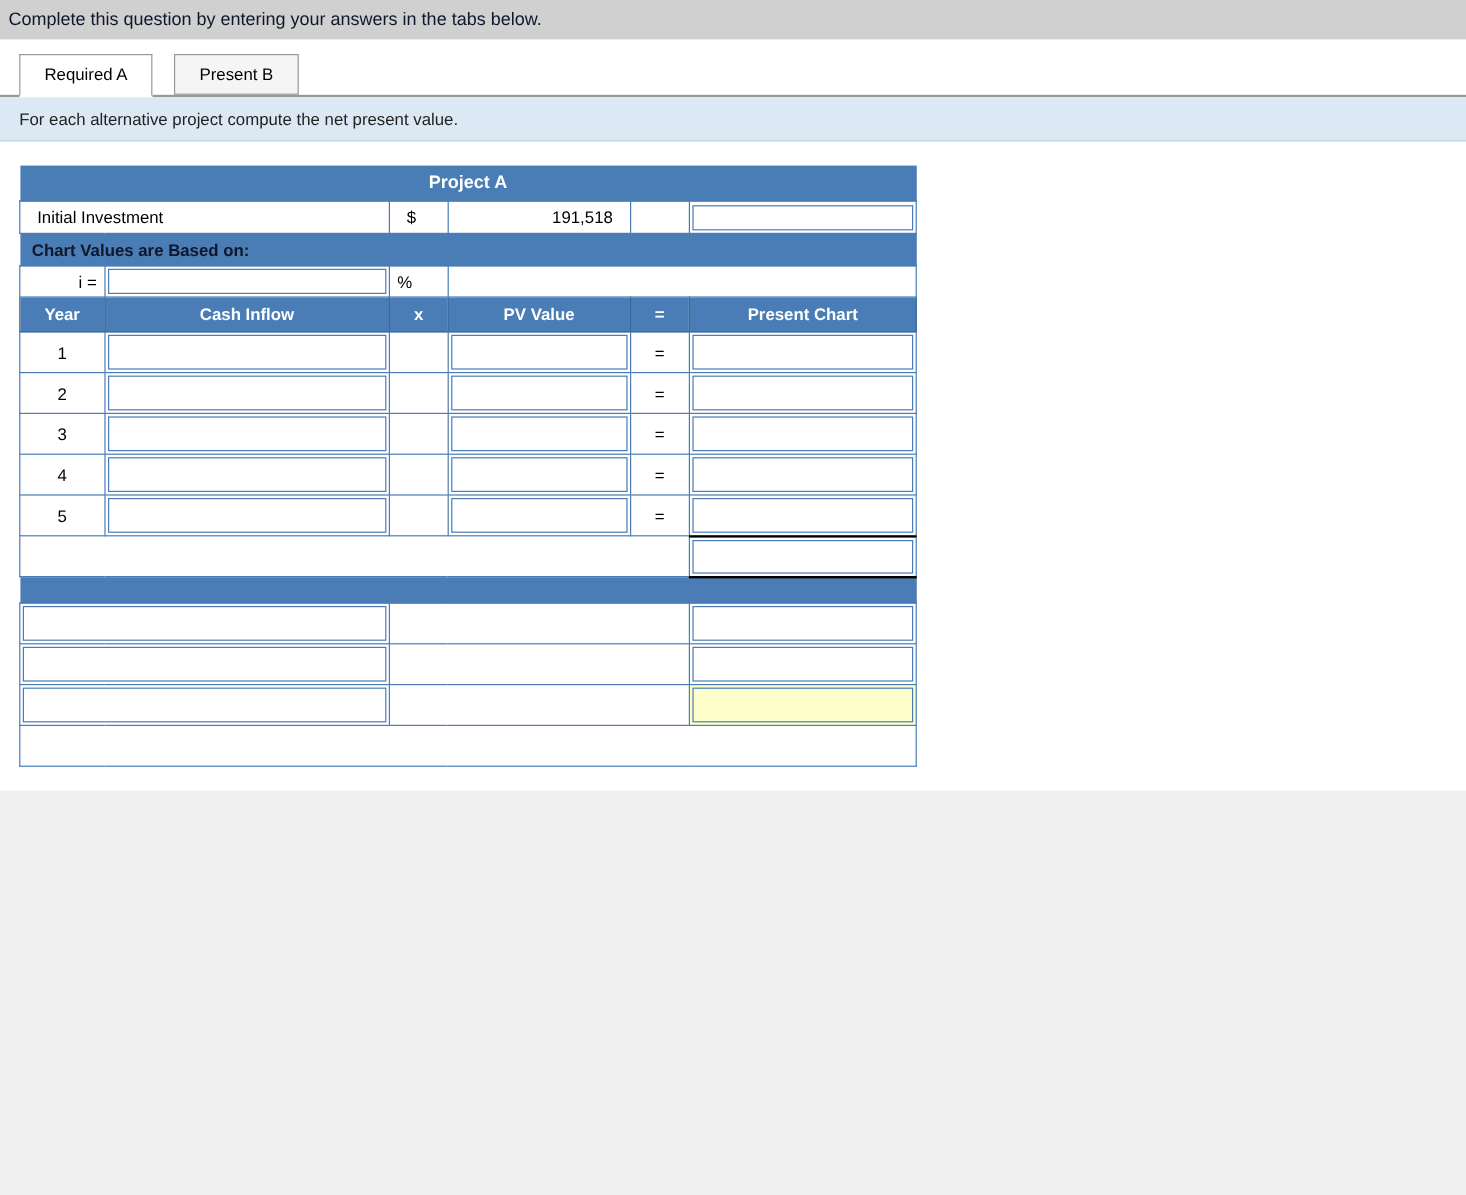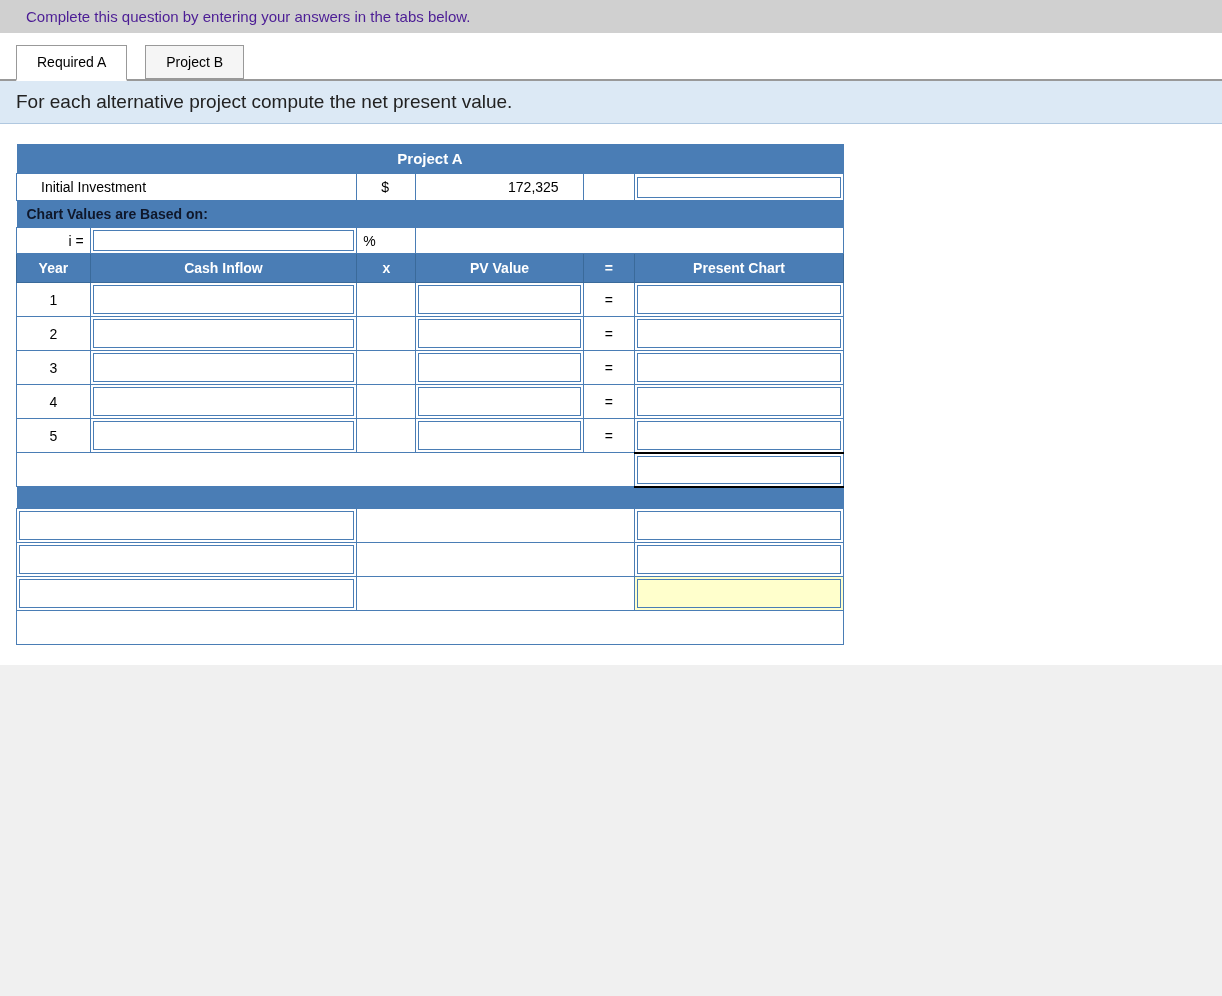--- a/index.html
+++ b/index.html
@@ -4,23 +4,23 @@
   <style>
     * { box-sizing: border-box; margin: 0; padding: 0; }
     body {
       font-family: Arial, sans-serif;
       font-size: 14px;
       background: #f0f0f0;
     }
 
     .top-bar {
       background: #d0d0d0;
-      padding: 8px 26px;
+      padding: 8px 7px;
       font-size: 15px;
-      color: #4c1d95;
+      color: #0f172a;
     }
 
     .tabs-container {
       background: #fff;
       padding: 12px 16px 0 16px;
       border-bottom: 2px solid #999;
       display: flex;
       gap: 16px;
     }
 
@@ -36,47 +36,47 @@
     .tab.active {
       background: #fff;
       border-bottom: 2px solid #fff;
       margin-bottom: -2px;
       font-weight: normal;
     }
 
     .instructions {
       background: #dce9f5;
       padding: 10px 16px;
-      font-size: 19px;
+      font-size: 14px;
       color: #222;
       border-bottom: 1px solid #b0c8e0;
     }
 
     .main-content {
       background: #fff;
       padding: 20px 16px;
     }
 
     .project-table {
       border-collapse: collapse;
-      width: 828px;
+      width: 748px;
     }
 
     .project-header-row td {
       background: #4a7db5;
       color: #fff;
       font-weight: bold;
       text-align: center;
       padding: 6px 10px;
       font-size: 15px;
     }
 
     .initial-investment-row td {
       border: 1px solid #4a7db5;
-      padding: 5px 24px;
+      padding: 5px 14px;
     }
 
     .chart-values-row td {
       background: #4a7db5;
       color: #0f172a;
       font-weight: bold;
       padding: 5px 10px;
       font-size: 14px;
     }
 
@@ -178,40 +178,40 @@
 
 <div class="top-bar">
   <span>Complete this question by entering your answers in the tabs below.</span>
 </div>
 
 <div class="tabs-container">
   <div class="tab active">
     <span>Required A</span>
   </div>
   <div class="tab">
-    <span>Project B</span>
+    <span>Present B</span>
   </div>
 </div>
 
 <div class="instructions">
   <span>For each alternative project compute the net present value.</span>
 </div>
 
 <div class="main-content">
   <table class="project-table">
 
     <tbody>
         <tr class="project-header-row">
       <td colspan="6">Project A</td>
     </tr>
 
     <tr class="initial-investment-row">
       <td colspan="2" style="width:305px;">Initial Investment</td>
       <td class="dollar-sign" style="width:30px;">$</td>
-      <td class="initial-value" style="width:110px; text-align:right;">172,325</td>
+      <td class="initial-value" style="width:110px; text-align:right;">191,518</td>
       <td style="width:30px;"></td>
       <td class="input-cell" style="width:200px;"><input type="text" class="cell-input" style=""></td>
     </tr>
 
     <tr class="chart-values-row">
       <td colspan="6">Chart Values are Based on:</td>
     </tr>
 
     <tr class="i-row">
       <td style="width:50px; text-align:right;">i =</td>

